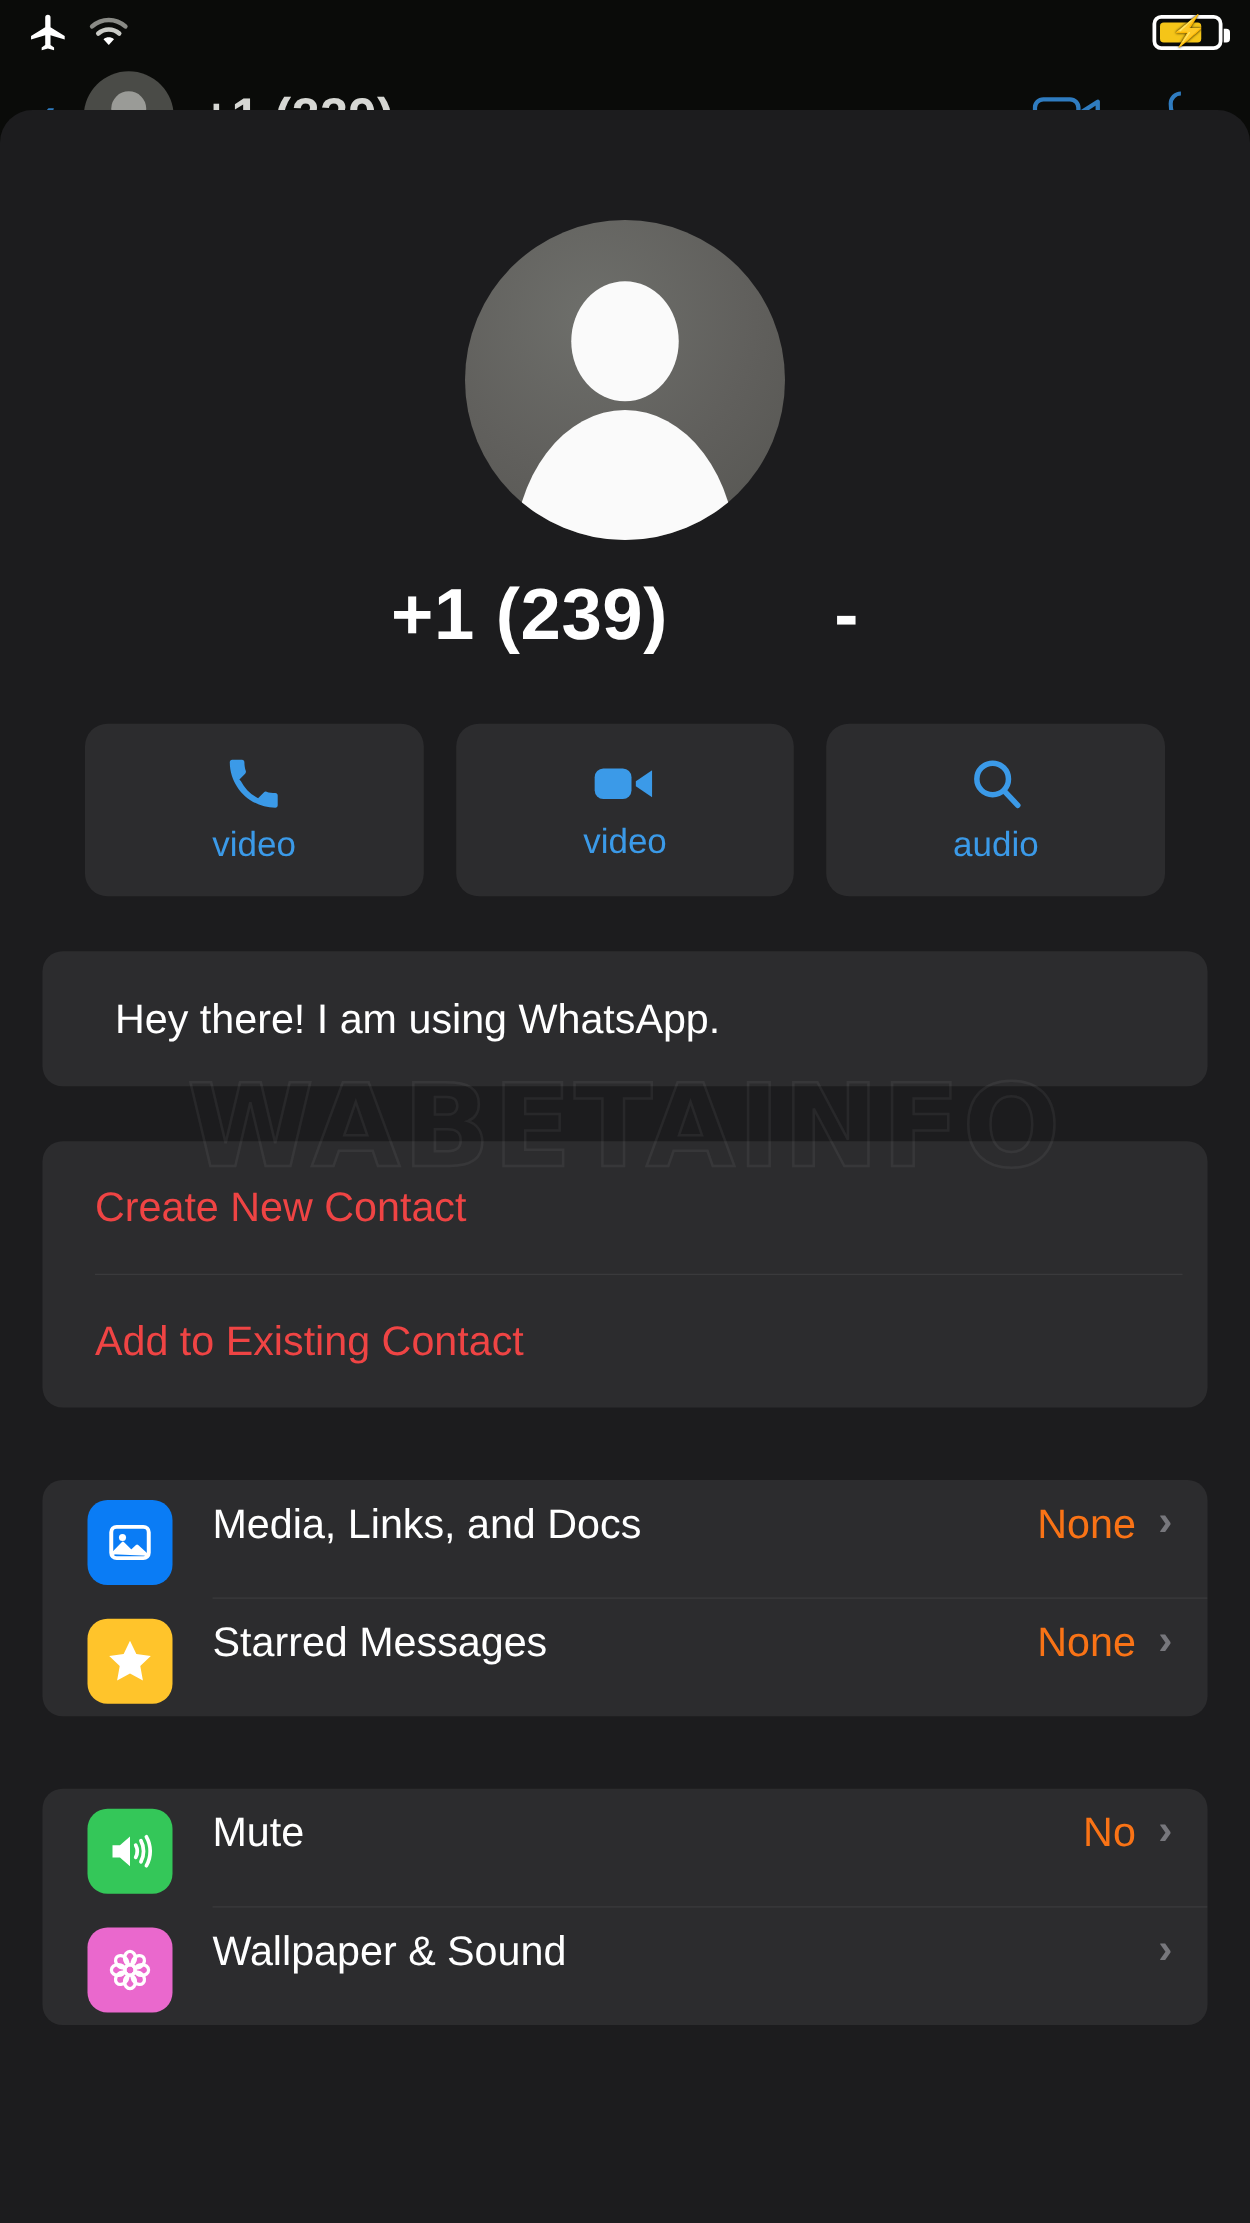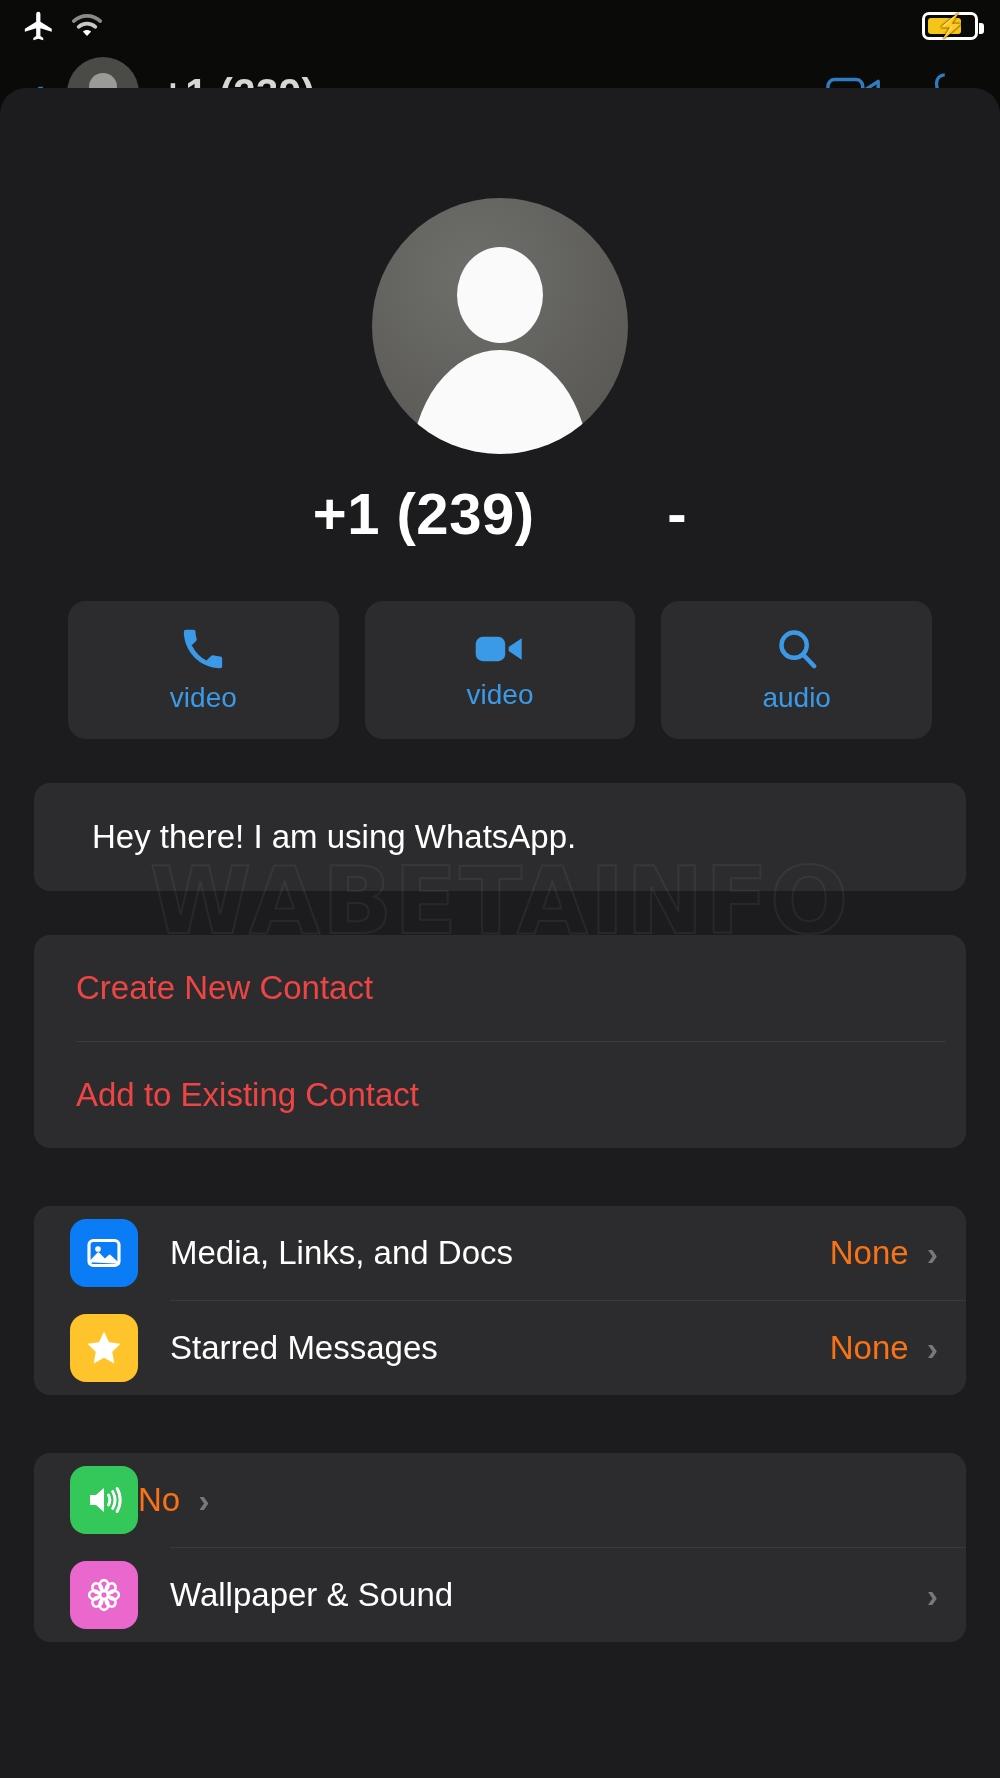--- a/index.html
+++ b/index.html
@@ -89,21 +89,21 @@
     position: absolute; left: 0; top: 760px;
     width: 1000px; text-align: center;
     font-size: 92px; font-weight: 700; letter-spacing: 2px;
     color: transparent;
     -webkit-text-stroke: 2px rgba(255,255,255,0.055);
     z-index: 30; pointer-events: none;
     font-family: "DejaVu Sans", sans-serif;
   }
 
   
-  .profile { padding-top: 110px; text-align: center; }
+  .profile { padding-top: 88px; text-align: center; }
   .avatar-big {
     width: 256px; height: 256px; border-radius: 50%;
     margin: 0 auto;
     background: radial-gradient(circle at 40% 30%, #6e6f6b 0%, #605f5c 55%, #545450 100%);
     position: relative; overflow: hidden;
   }
   .avatar-big .head {
     position: absolute; left: 50%; top: 19%;
     transform: translateX(-50%);
     width: 86px; height: 96px; border-radius: 50%;
@@ -164,22 +164,22 @@
     padding: 34px 42px;
     color: #ef4444; font-size: 33px;
   }
   .divider-inset {
     height: 1px; background: #3a3a3c;
     margin-left: 42px; margin-right: 20px;
   }
 
   
   .srow {
-    display: flex; align-items: center;
-    padding: 0 28px 0 36px;
+    display: flex; align-items: flex-start;
+    padding: 16px 28px 0 36px;
     height: 94px;
     position: relative;
   }
   .srow .icon-box {
     width: 68px; height: 68px; border-radius: 16px;
     display: flex; align-items: center; justify-content: center;
     flex: none;
   }
   .srow .label {
     margin-left: 32px;
@@ -339,20 +339,21 @@
 
       <div class="srow">
         <span class="icon-box" style="background:#34c759">
           <svg width="42" height="42" viewBox="0 0 24 24" fill="none">
             <path d="M4 9.2h3.4L12 5.2v13.6l-4.6-4H4z" fill="#ffffff"></path>
             <path d="M14.6 9.2c.9 1.7.9 3.9 0 5.6" stroke="#ffffff" stroke-width="1.7" stroke-linecap="round"></path>
             <path d="M17 7.2c1.6 2.9 1.6 6.7 0 9.6" stroke="#ffffff" stroke-width="1.7" stroke-linecap="round"></path>
             <path d="M19.5 5.4c2.3 4 2.3 9.2 0 13.2" stroke="#ffffff" stroke-width="1.7" stroke-linecap="round"></path>
           </svg>
         </span>
+        <span class="label">Mute</span>
         <span class="value">No</span>
         <span class="chev">›</span>
       </div>
 
       <div class="row-divider"></div>
 
       <div class="srow">
         <span class="icon-box" style="background:#ea68cd">
           <svg width="42" height="42" viewBox="0 0 24 24" fill="none" stroke="#ffffff" stroke-width="1.5">
             <circle cx="12" cy="12" r="2.3"></circle>

